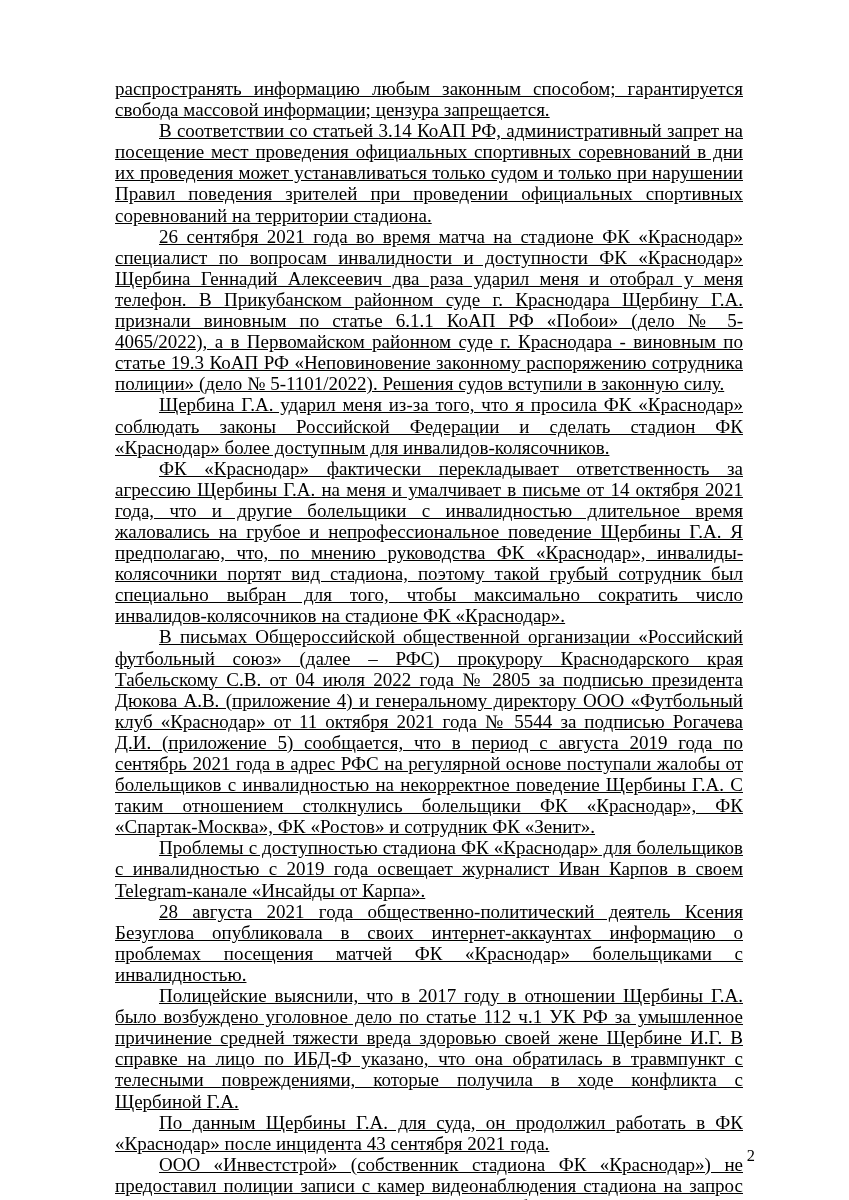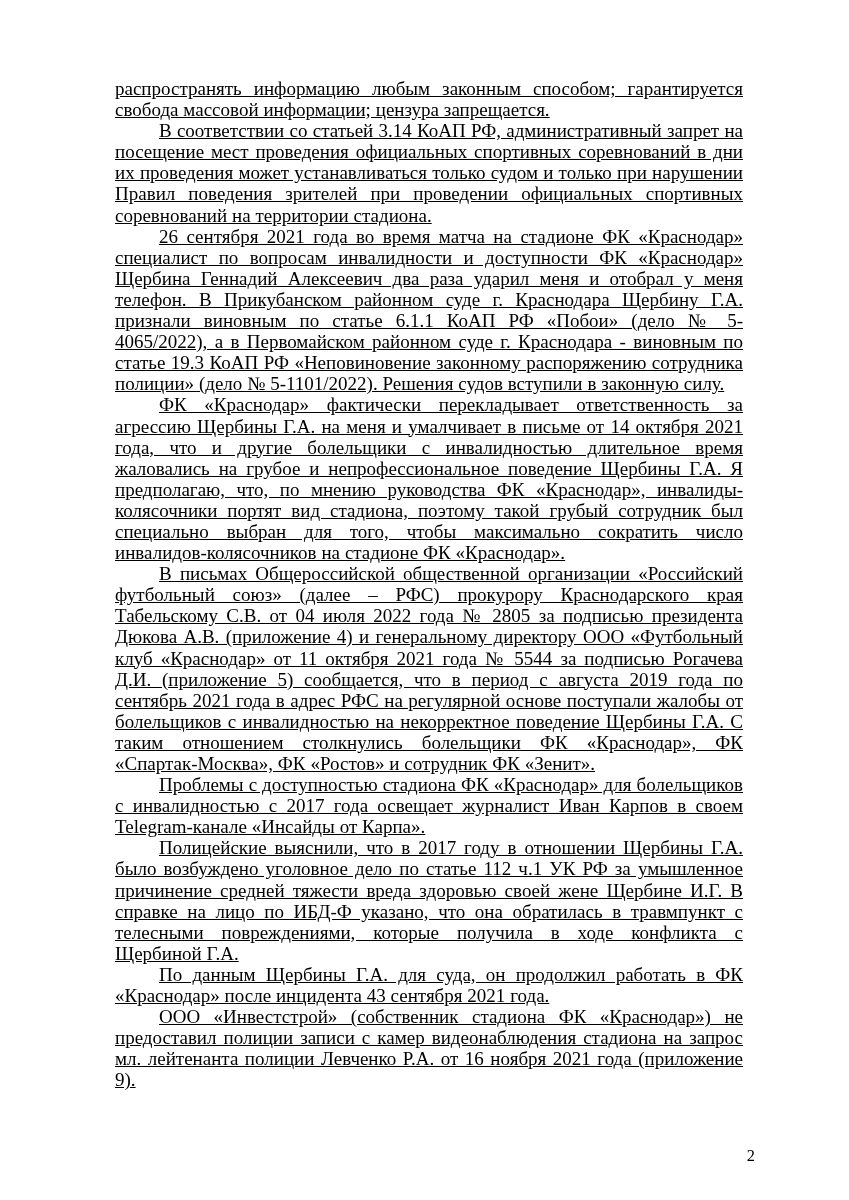--- a/index.html
+++ b/index.html
@@ -57,27 +57,29 @@
 <div class="page">
 
   <div class="page-body">
 
     <p class="para no-indent">распространять информацию любым законным способом; гарантируется свобода массовой информации; цензура запрещается.</p>
 
     <p class="para">В соответствии со статьей 3.14 КоАП РФ, административный запрет на посещение мест проведения официальных спортивных соревнований в дни их проведения может устанавливаться только судом и только при нарушении Правил поведения зрителей при проведении официальных спортивных соревнований на территории стадиона.</p>
 
     <p class="para">26 сентября 2021 года во время матча на стадионе ФК «Краснодар» специалист по вопросам инвалидности и доступности ФК «Краснодар» Щербина Геннадий Алексеевич два раза ударил меня и отобрал у меня телефон. В Прикубанском районном суде г. Краснодара Щербину Г.А. признали виновным по статье 6.1.1 КоАП РФ «Побои» (дело № 5-4065/2022), а в Первомайском районном суде г. Краснодара - виновным по статье 19.3 КоАП РФ «Неповиновение законному распоряжению сотрудника полиции» (дело № 5-1101/2022). Решения судов вступили в законную силу.</p>
 
+    <p class="para">Щербина Г.А. ударил меня из-за того, что я просила ФК «Краснодар» соблюдать законы Российской Федерации и сделать стадион ФК «Краснодар» более доступным для инвалидов-колясочников.</p>
 
     <p class="para">ФК «Краснодар» фактически перекладывает ответственность за агрессию Щербины Г.А. на меня и умалчивает в письме от 14 октября 2021 года, что и другие болельщики с инвалидностью длительное время жаловались на грубое и непрофессиональное поведение Щербины Г.А. Я предполагаю, что, по мнению руководства ФК «Краснодар», инвалиды-колясочники портят вид стадиона, поэтому такой грубый сотрудник был специально выбран для того, чтобы максимально сократить число инвалидов-колясочников на стадионе ФК «Краснодар».</p>
 
     <p class="para">В письмах Общероссийской общественной организации «Российский футбольный союз» (далее – РФС) прокурору Краснодарского края Табельскому С.В. от 04 июля 2022 года № 2805 за подписью президента Дюкова А.В. (приложение 4) и генеральному директору ООО «Футбольный клуб «Краснодар» от 11 октября 2021 года № 5544 за подписью Рогачева Д.И. (приложение 5) сообщается, что в период с августа 2019 года по сентябрь 2021 года в адрес РФС на регулярной основе поступали жалобы от болельщиков с инвалидностью на некорректное поведение Щербины Г.А. С таким отношением столкнулись болельщики ФК «Краснодар», ФК «Спартак-Москва», ФК «Ростов» и сотрудник ФК «Зенит».</p>
 
-    <p class="para">Проблемы с доступностью стадиона ФК «Краснодар» для болельщиков с инвалидностью с 2017 года освещает журналист Иван Карпов в своем Telegram-канале «Инсайды от Карпа».</p>
+    <p class="para">Проблемы с доступностью стадиона ФК «Краснодар» для болельщиков с инвалидностью с 2019 года освещает журналист Иван Карпов в своем Telegram-канале «Инсайды от Карпа».</p>
 
+    <p class="para">28 августа 2021 года общественно-политический деятель Ксения Безуглова опубликовала в своих интернет-аккаунтах информацию о проблемах посещения матчей ФК «Краснодар» болельщиками с инвалидностью.</p>
 
     <p class="para">Полицейские выяснили, что в 2017 году в отношении Щербины Г.А. было возбуждено уголовное дело по статье 112 ч.1 УК РФ за умышленное причинение средней тяжести вреда здоровью своей жене Щербине И.Г. В справке на лицо по ИБД-Ф указано, что она обратилась в травмпункт с телесными повреждениями, которые получила в ходе конфликта с Щербиной Г.А.</p>
 
     <p class="para">По данным Щербины Г.А. для суда, он продолжил работать в ФК «Краснодар» после инцидента 43 сентября 2021 года.</p>
 
 
     <p class="para">ООО «Инвестстрой» (собственник стадиона ФК «Краснодар») не предоставил полиции записи с камер видеонаблюдения стадиона на запрос мл. лейтенанта полиции Левченко Р.А. от 16 ноября 2021 года (приложение 9).</p>
 
   </div>
 

